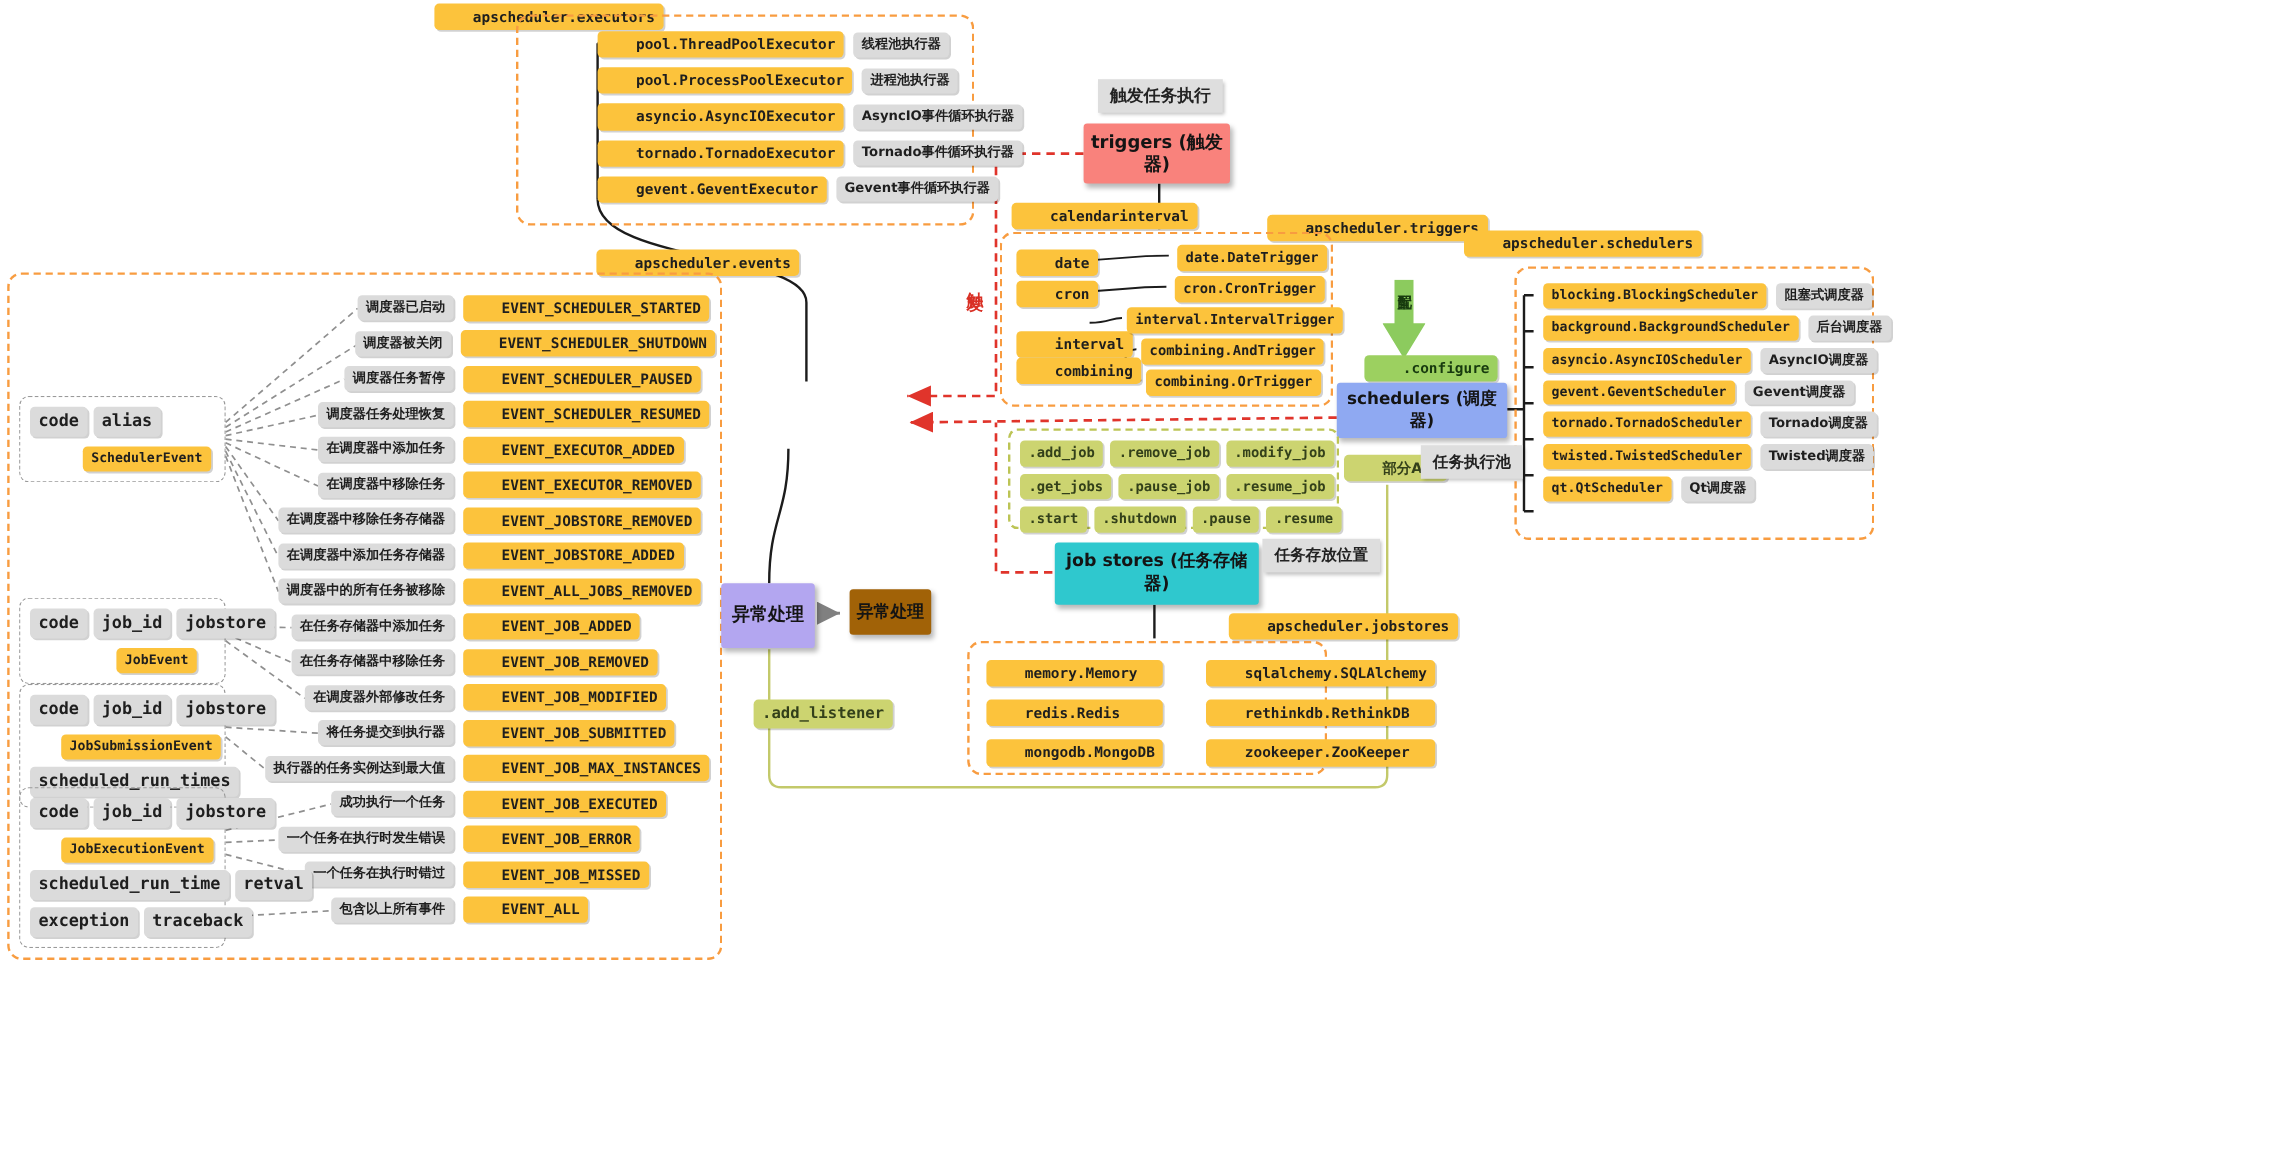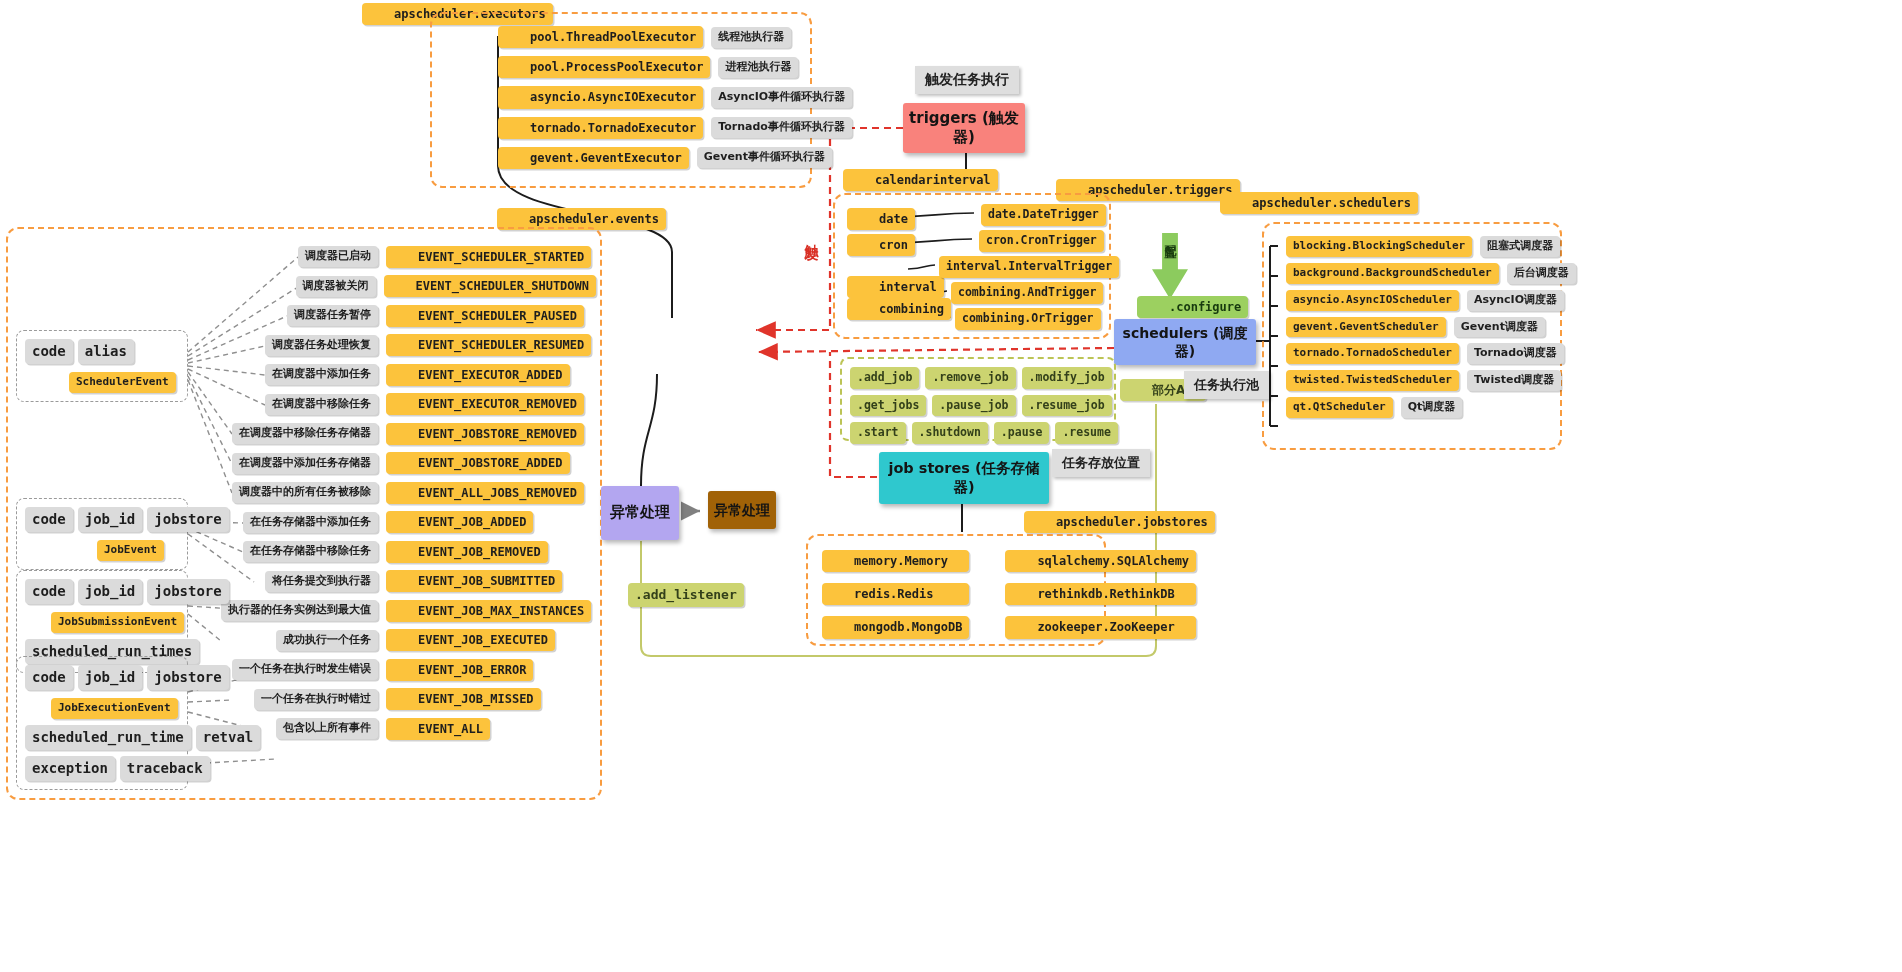--- a/index.html
+++ b/index.html
@@ -208,20 +208,26 @@
       <span class="lbl yellow mono f12">EVENT_JOB_ADDED</span>
     </div>
       <div class="evrow">
       <span class="desc-cell">
         <span class="lbl gray f11">在任务存储器中移除任务</span>
       </span>
       <span class="lbl yellow mono f12">EVENT_JOB_REMOVED</span>
     </div>
       <div class="evrow">
       <span class="desc-cell">
+        <span class="lbl gray f11">在调度器外部修改任务</span>
+      </span>
+      <span class="lbl yellow mono f12">EVENT_JOB_MODIFIED</span>
+    </div>
+      <div class="evrow">
+      <span class="desc-cell">
         <span class="lbl gray f11">将任务提交到执行器</span>
       </span>
       <span class="lbl yellow mono f12">EVENT_JOB_SUBMITTED</span>
     </div>
       <div class="evrow">
       <span class="desc-cell">
         <span class="lbl gray f11">执行器的任务实例达到最大值</span>
       </span>
       <span class="lbl yellow mono f12">EVENT_JOB_MAX_INSTANCES</span>
     </div>

